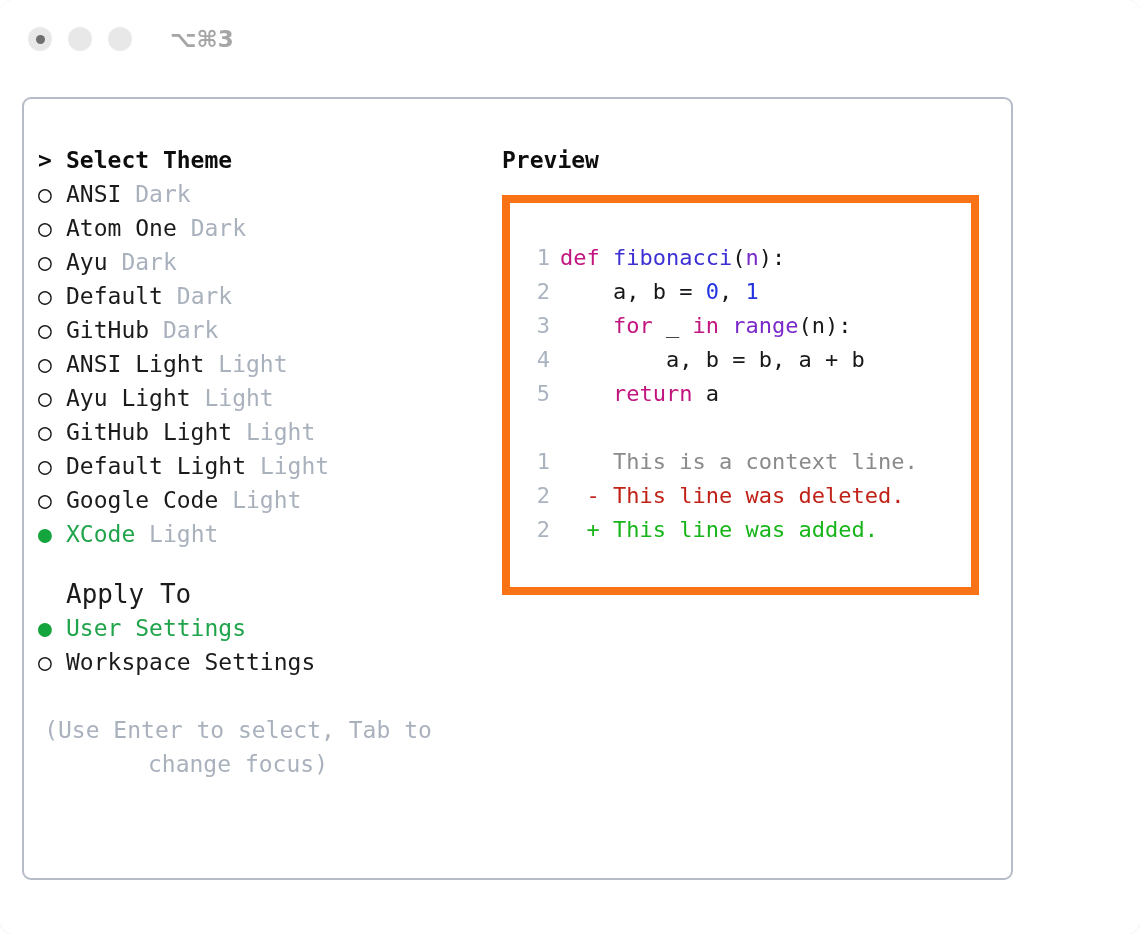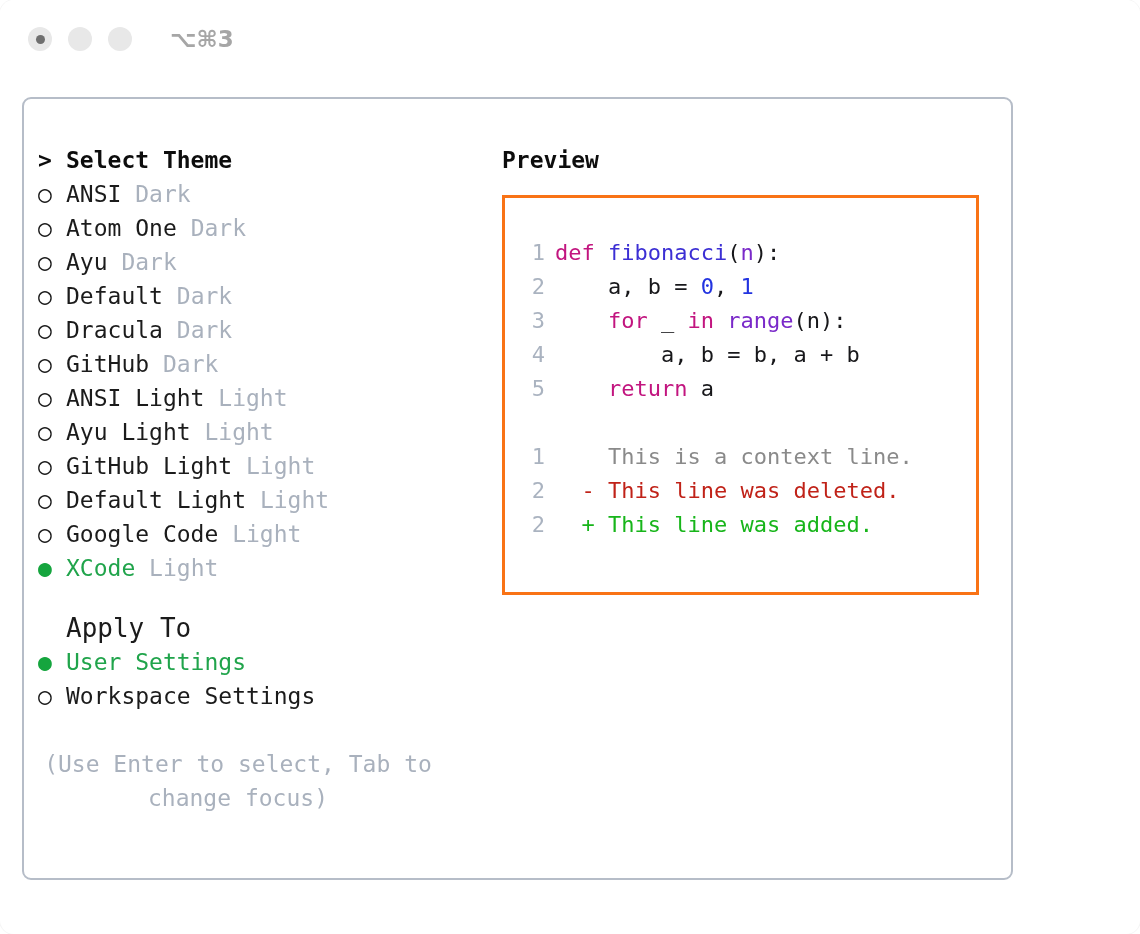--- a/index.html
+++ b/index.html
@@ -139,21 +139,21 @@
     font-size: 23px;
     font-weight: bold;
     color: #0d0d0d;
     line-height: 34px;
     height: 34px;
   }
   #code-box {
     margin-top: 18px;
     width: 477px;
     height: 400px;
-    border: 3px solid #f97316;
+    border: 8px solid #f97316;
     box-sizing: border-box;
     background: #ffffff;
     padding: 38px 0 0 0;
   }
   .code-line {
     font-size: 22px;
     line-height: 34px;
     height: 34px;
     white-space: pre;
     padding-left: 16px;
@@ -193,21 +193,20 @@
 
     <div id="left-col">
 
       <div class="row head-row"><span class="marker">&gt;</span><span>Select Theme</span></div>
 
       <div id="theme-list">
           <div class="row"><span class="marker">○</span><span>ANSI </span><span class="dim">Dark</span></div>
           <div class="row"><span class="marker">○</span><span>Atom One </span><span class="dim">Dark</span></div>
           <div class="row"><span class="marker">○</span><span>Ayu </span><span class="dim">Dark</span></div>
           <div class="row"><span class="marker">○</span><span>Default </span><span class="dim">Dark</span></div>
-          <div class="row"><span class="marker">○</span><span>Dracula </span><span class="dim">Dark</span></div>
           <div class="row"><span class="marker">○</span><span>GitHub </span><span class="dim">Dark</span></div>
           <div class="row"><span class="marker">○</span><span>ANSI Light </span><span class="dim">Light</span></div>
           <div class="row"><span class="marker">○</span><span>Ayu Light </span><span class="dim">Light</span></div>
           <div class="row"><span class="marker">○</span><span>GitHub Light </span><span class="dim">Light</span></div>
           <div class="row"><span class="marker">○</span><span>Default Light </span><span class="dim">Light</span></div>
           <div class="row"><span class="marker">○</span><span>Google Code </span><span class="dim">Light</span></div>
           <div class="row"><span class="marker marker-sel">●</span><span class="sel">XCode </span><span class="dim">Light</span></div>
         </div>
 
       <div id="apply-block">

